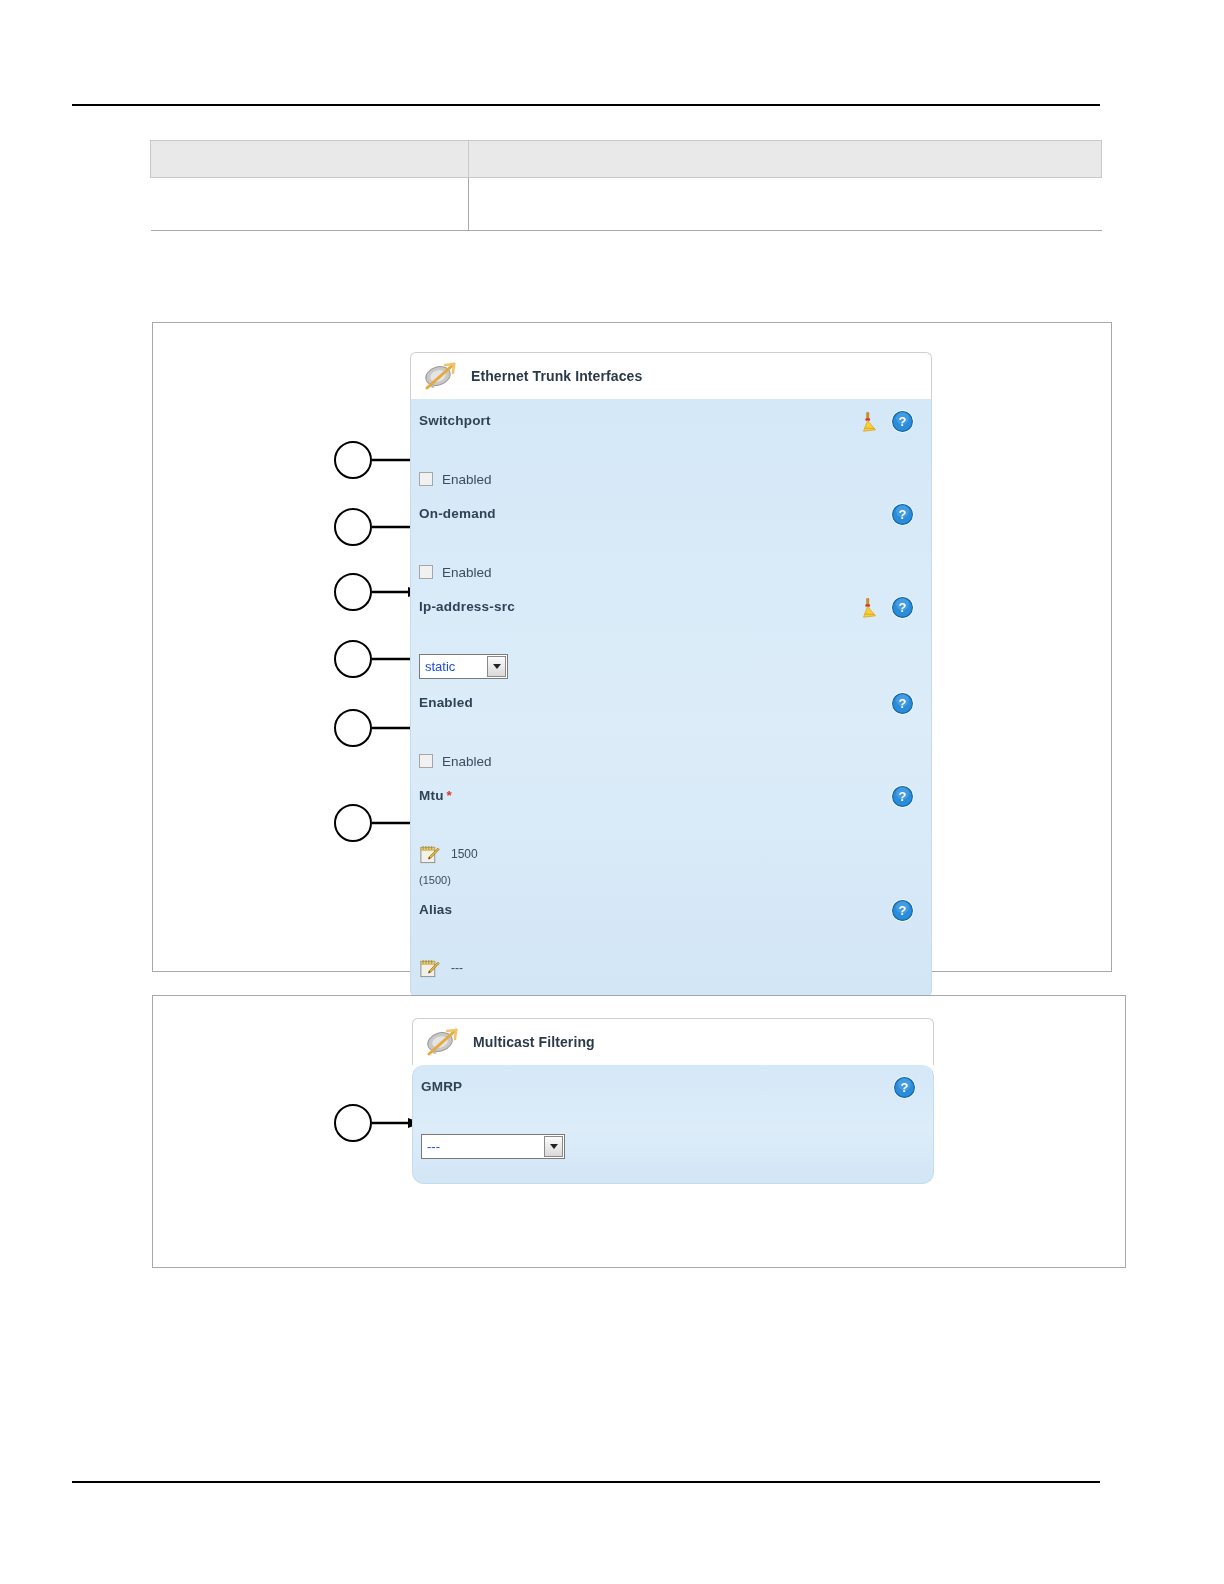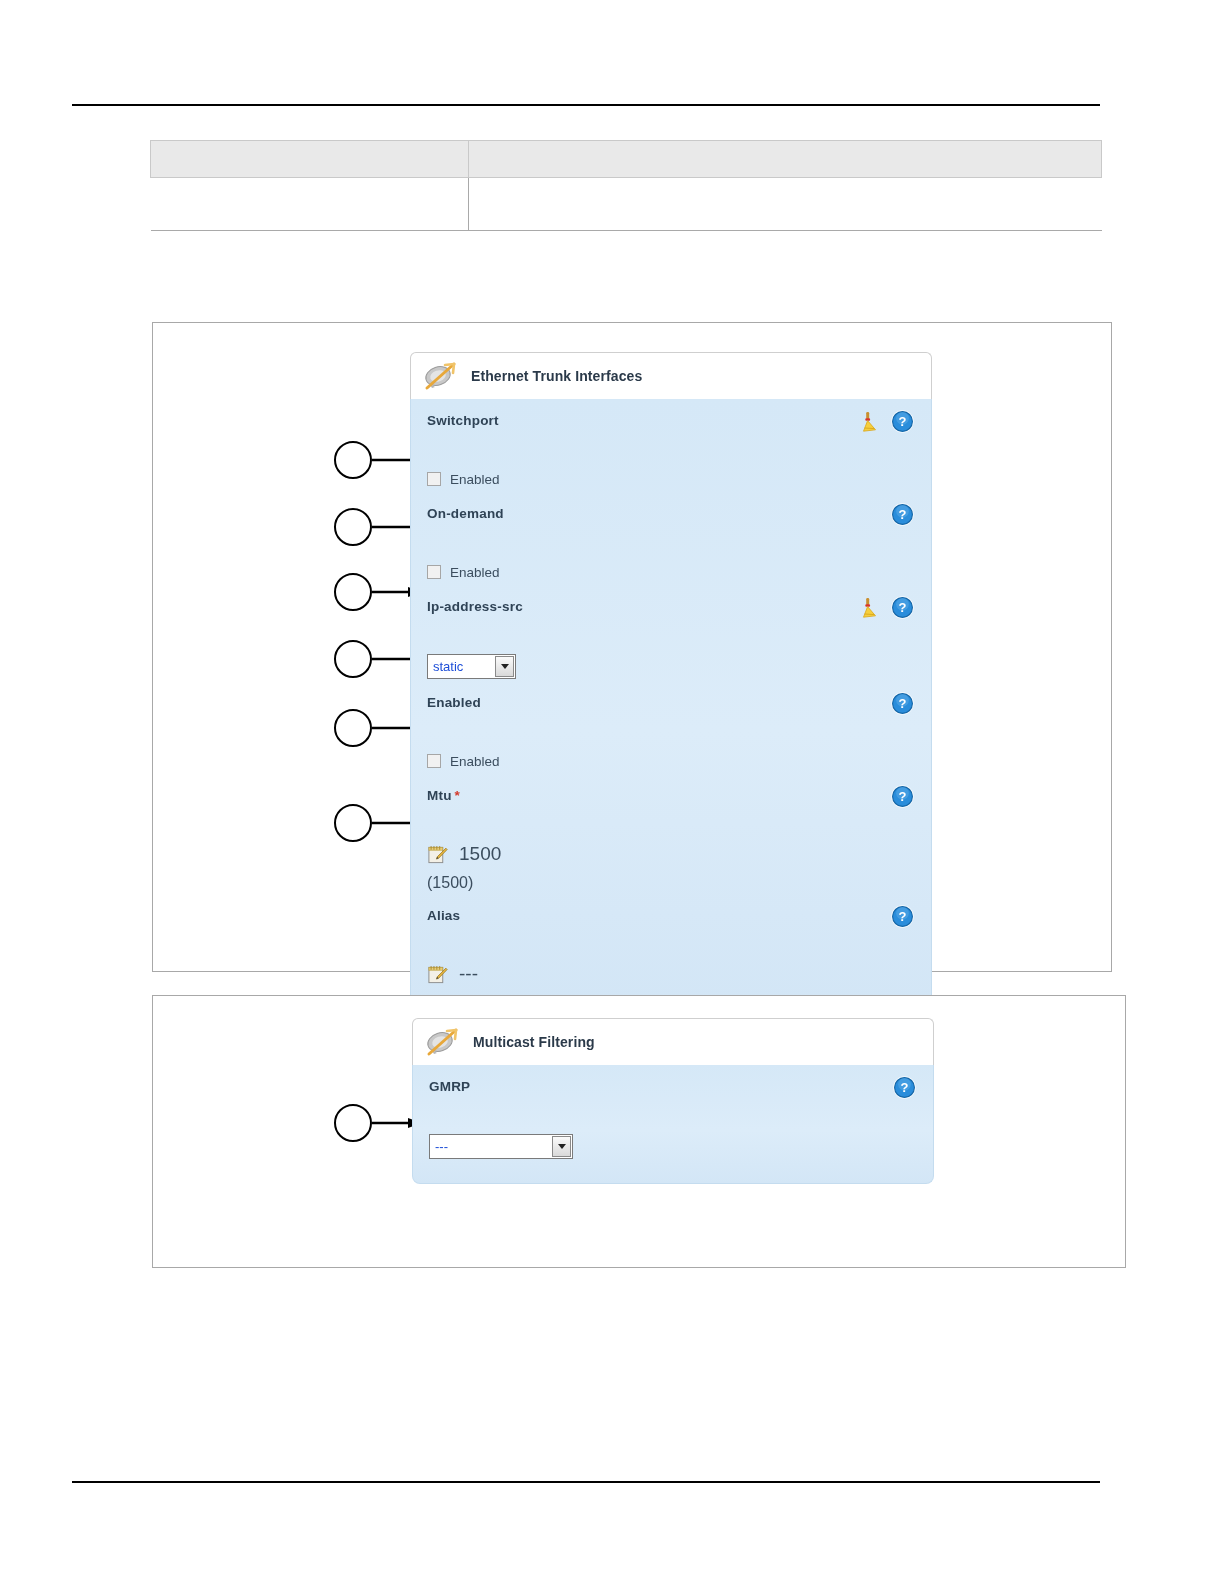--- a/index.html
+++ b/index.html
@@ -95,20 +95,21 @@
     background: #d6e9f8;
     border: 1px solid #c4dcef;
     border-top: none;
     border-radius: 0 0 8px 8px;
     box-sizing: border-box;
     padding: 14px 16px 18px 16px;
     position: relative;
   }
   .panel-body.tinted {
     background: linear-gradient(to bottom, #d5e8f7 0%, #dcecf9 55%, #d3e6f6 100%);
+    padding-left: 8px;
   }
 
   
   .dish-icon { width: 34px; height: 30px; display: block; }
 
   
   .field { position: relative; margin-bottom: 16px; }
   .field:last-child { margin-bottom: 0; }
   .field-label {
     font-size: 13.5px;
@@ -157,22 +158,22 @@
   .sel-arrow i {
     display: block;
     width: 0; height: 0;
     border-left: 4.5px solid transparent;
     border-right: 4.5px solid transparent;
     border-top: 5px solid #222;
   }
 
   
   .edit-icon { width: 21px; height: 21px; display: block; margin-right: 11px; }
-  .value-text { font-size: 19px; color: #3b4d5e; }
-  .hint-text { font-size: 16px; color: #3b4d5e; margin-top: 9px; }
+  .value-text { font-size: 12px; color: #3b4d5e; }
+  .hint-text { font-size: 11px; color: #3b4d5e; margin-top: 9px; }
 
   
   .row-icons {
     position: absolute;
     right: 0;
     top: -4px;
     display: flex;
     align-items: center;
     gap: 10px;
   }
@@ -453,21 +454,21 @@
         <ellipse cx="15" cy="15" rx="8" ry="5.5" fill="#e4e4e4" transform="rotate(-18 15 15)"></ellipse>
         <path d="M6 22 L12 26 L9 27 Z" fill="#b5b5b5"></path>
         <line x1="4" y1="27" x2="31" y2="3" stroke="#e8a83a" stroke-width="3" stroke-linecap="round"></line>
         <line x1="22" y1="4" x2="31" y2="3" stroke="#f0c46a" stroke-width="2.6" stroke-linecap="round"></line>
         <line x1="30" y1="12" x2="31" y2="3" stroke="#f0c46a" stroke-width="2.6" stroke-linecap="round"></line>
       </svg>
     </span>
     <span class="panel-title">Multicast Filtering</span>
   </div>
 
-  <div class="panel-body tinted" style="padding-bottom:24px;">
+  <div class="panel-body tinted" style="padding-bottom:24px;border-radius:12px;">
     <div class="field">
       <div class="field-label">GMRP</div>
       <div class="field-control">
         <span class="sel sel-wide">
           <span class="sel-value">---</span>
           <span class="sel-arrow">
               <i></i>
             </span>
         </span>
       </div>

